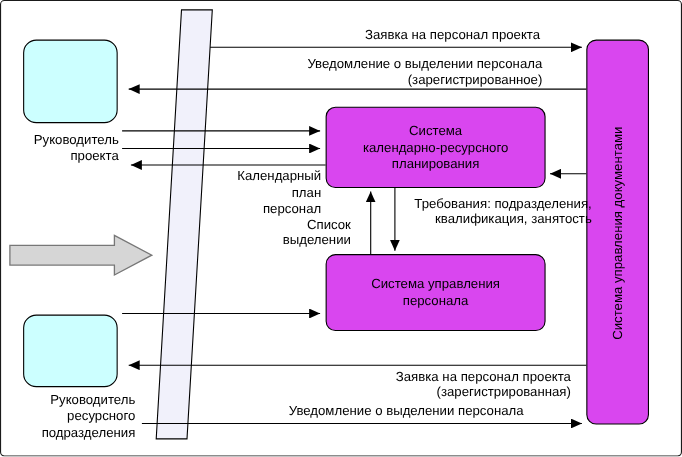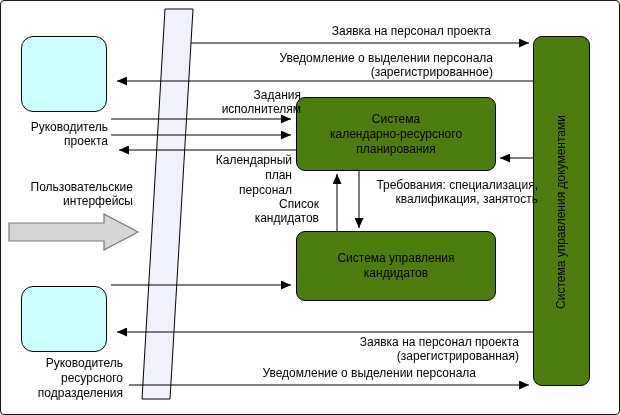--- a/index.html
+++ b/index.html
@@ -6,21 +6,21 @@
   .stage{
     position:relative;width:620px;height:415px;
     border:1px solid #1a1a1a;border-radius:4px;background:#fff;
     font-family:"Liberation Sans",sans-serif;color:#000;
     overflow:hidden;box-sizing:border-box;
   }
   svg.layer{position:absolute;left:0;top:0;}
   svg.layer line{stroke:#000;stroke-width:1;}
   .box{position:absolute;border:1px solid #000;box-sizing:border-box;}
   .actor{background:#ccffff;border-radius:12px;}
-  .system{background:#4d7c0f;border-radius:9px;display:flex;align-items:center;justify-content:center;}
+  .system{background:#d946ef;border-radius:9px;display:flex;align-items:center;justify-content:center;}
   .doc{display:block;}
   .btxt{font-size:12px;line-height:15px;text-align:center;white-space:pre-line;}
   .lbl{position:absolute;font-size:12px;line-height:14px;text-align:right;white-space:pre-line;}
   .lbl3{line-height:15px;}
   .vlabel{
     position:absolute;left:0;top:0;width:350px;height:55px;
     transform:translateY(350px) rotate(-90deg);transform-origin:0 0;
     text-align:center;line-height:55px;font-size:12px;white-space:nowrap;
   }
 </style>
@@ -55,47 +55,43 @@
 
   <div class="box actor" style="left:20px;top:35px;width:86px;height:76px"></div>
   <div class="lbl" style="left:7px;top:119px;width:100px">Руководитель
 проекта</div>
 
   <div class="box actor" style="left:20px;top:285px;width:86px;height:66px"></div>
   <div class="lbl lbl3" style="left:2px;top:355px;width:120px">Руководитель
 ресурсного
 подразделения</div>
 
-  <div class="lbl" style="left:0px;top:179px;width:132px">Пользовательские
-интерфейсы</div>
 
   <div class="box system" style="left:295px;top:96px;width:200px;height:74px">
     <div class="btxt">Система
 календарно-ресурсного
 планирования</div>
   </div>
 
   <div class="box system" style="left:295px;top:230px;width:200px;height:70px">
     <div class="btxt">Система управления
-кандидатов</div>
+персонала</div>
   </div>
 
   <div class="box system doc" style="left:532px;top:35px;width:57px;height:350px">
     <div class="vlabel">Система управления документами</div>
   </div>
 
   <div class="lbl" style="left:240px;top:23px;width:250px">Заявка на персонал проекта</div>
   <div class="lbl" style="left:212px;top:50px;width:280px">Уведомление о выделении персонала
 (зарегистрированное)</div>
-  <div class="lbl" style="left:195px;top:87px;width:105px">Задания
-исполнителям</div>
   <div class="lbl lbl3" style="left:196px;top:152px;width:95px">Календарный
 план
 персонал</div>
-  <div class="lbl" style="left:362px;top:177px;width:175px">Требования: специализация,
+  <div class="lbl" style="left:362px;top:177px;width:175px">Требования: подразделения,
 квалификация, занятость</div>
   <div class="lbl" style="left:233px;top:196px;width:85px">Список
-кандидатов</div>
+выделении</div>
   <div class="lbl" style="left:268px;top:334px;width:250px">Заявка на персонал проекта
 (зарегистрированная)</div>
   <div class="lbl" style="left:225px;top:365px;width:250px">Уведомление о выделении персонала</div>
 
 </div>
 
 </body></html>

